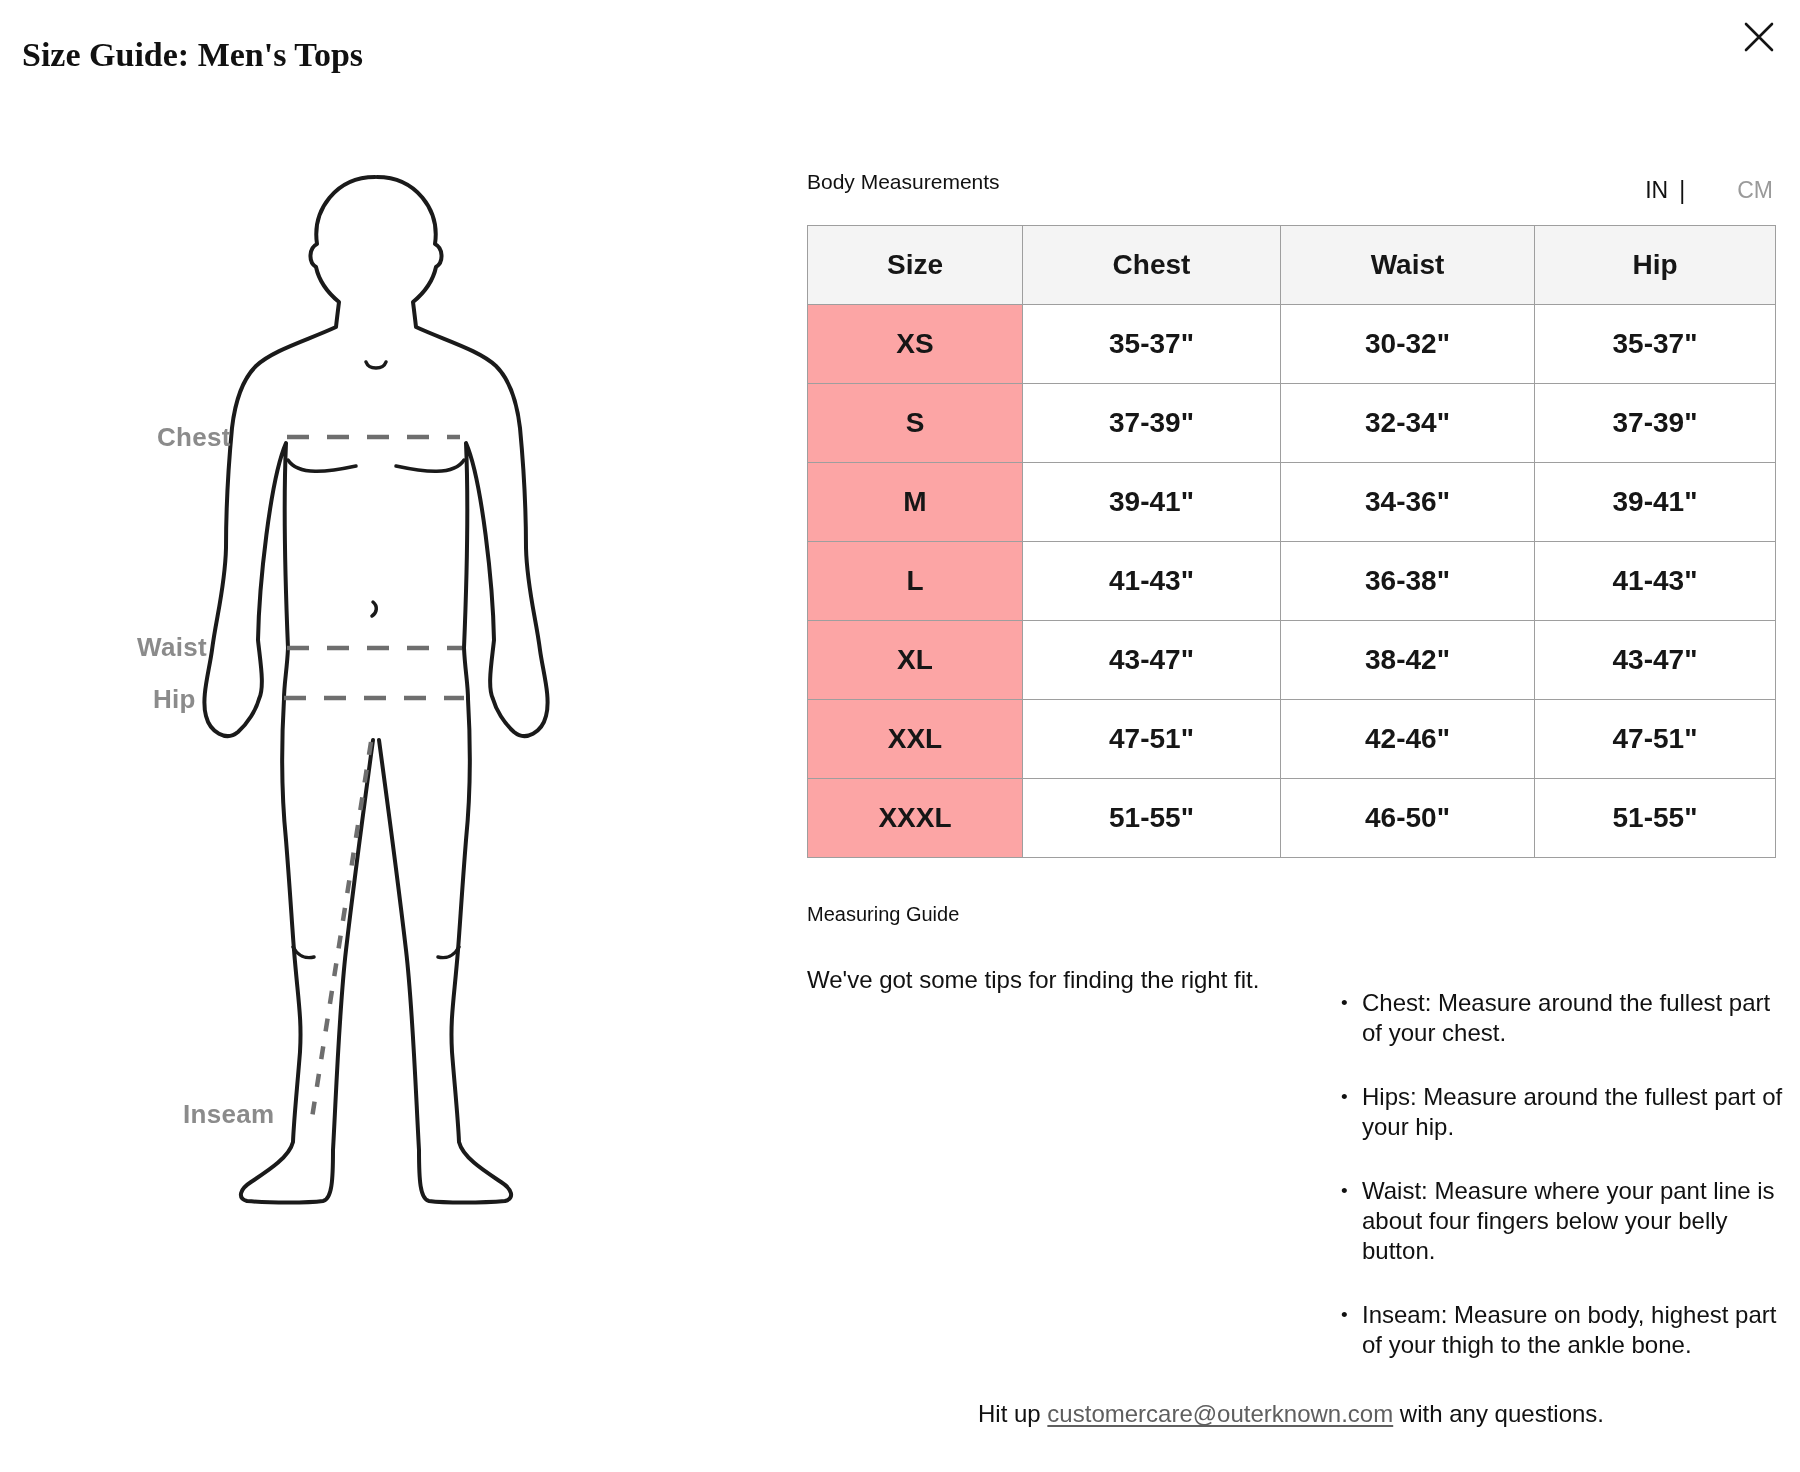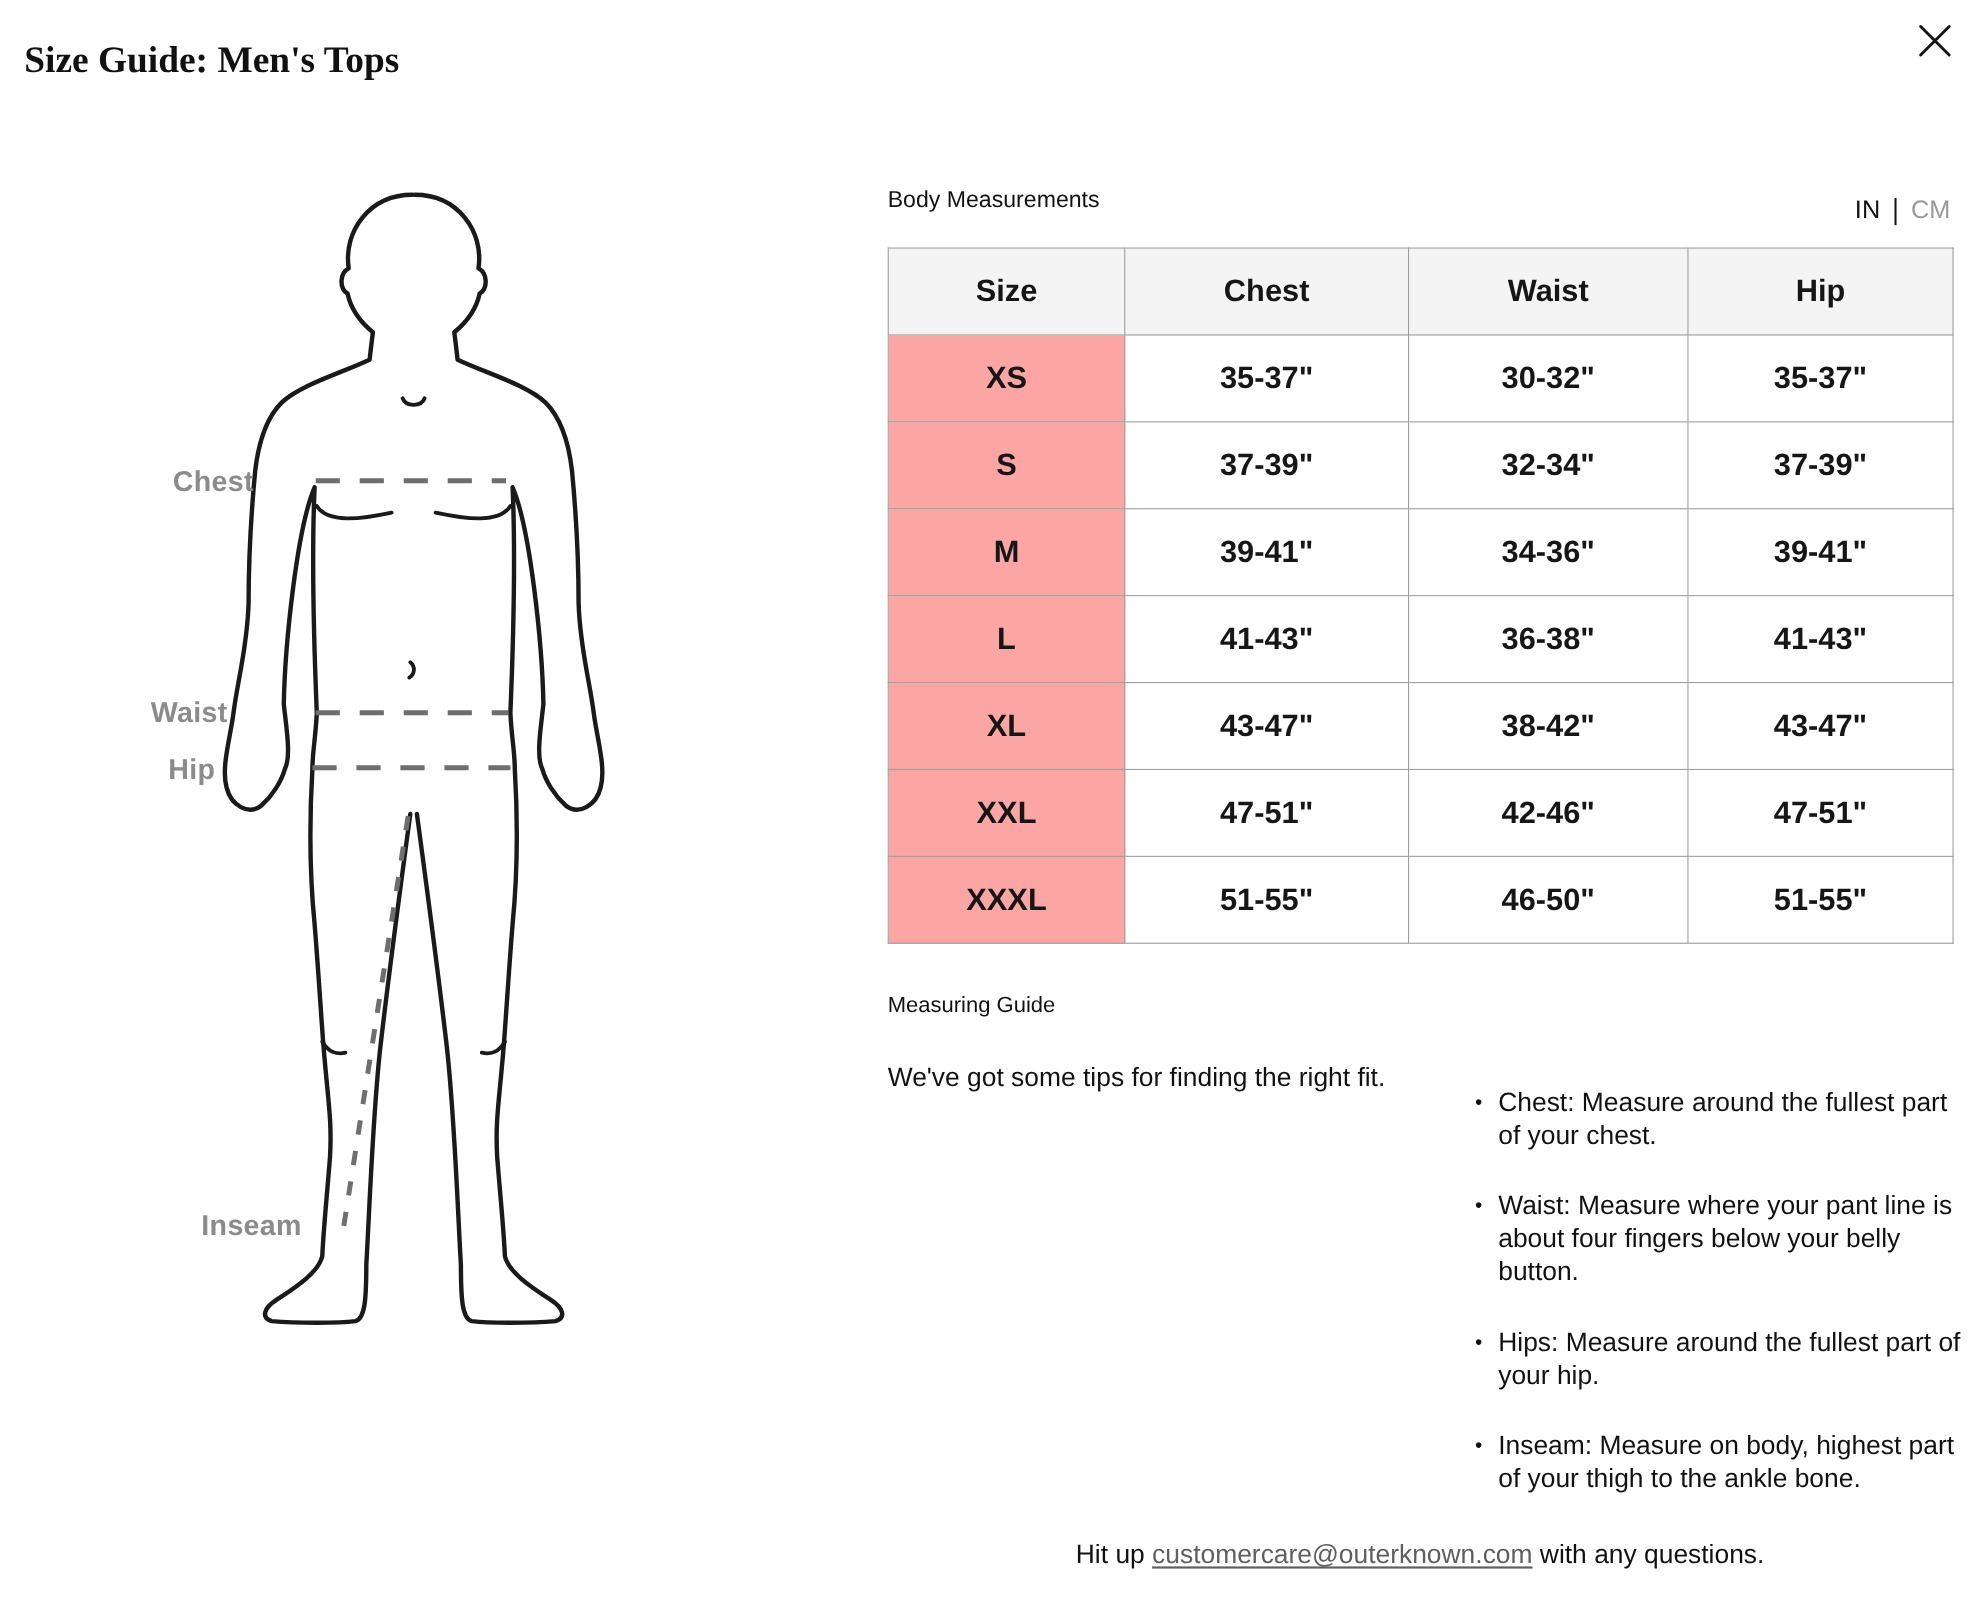--- a/index.html
+++ b/index.html
@@ -19,21 +19,21 @@
   .figure-svg { position:absolute; left:60px; top:150px; width:560px; height:1120px; }
   .diagram-label { position:absolute; font-size:26px; font-weight:700; color:#8b8b8b; letter-spacing:.3px; }
   .lbl-chest  { left:157px; top:422px; }
   .lbl-waist  { left:137px; top:632px; }
   .lbl-hip    { left:153px; top:684px; }
   .lbl-inseam { left:183px; top:1099px; }
 
   
   .bm-heading { position:absolute; left:807px; top:170px; font-size:21px; font-weight:400; color:#111; }
   .unit-toggle { position:absolute; top:177px; right:25px; font-size:23px; display:flex; align-items:center; }
-  .unit-toggle .unit { background:none; border:none; font:inherit; cursor:pointer; padding:0 2px; }
+  .unit-toggle .unit { background:none; border:none; font:inherit; cursor:pointer; padding:0 2px;margin-left:41px; }
   .unit-in  { color:#111; }
   .unit-sep { color:#111; margin:0 9px; font-weight:400; transform:scaleY(1.15); }
   .unit-cm  { color:#9a9a9a; }
 
   table.size-table { position:absolute; left:807px; top:225px; width:968px; border-collapse:collapse;
                      table-layout:fixed; font-size:28px; color:#161616; }
   table.size-table th, table.size-table td { border:1px solid #9e9e9e; text-align:center;
                      height:79px; font-weight:700; vertical-align:middle; }
   table.size-table th { background:#f4f4f4; }
   table.size-table td.size-col { background:#fca5a5; }
@@ -214,20 +214,20 @@
         <td>51-55"</td>
       </tr>
     </tbody>
   </table>
 
   <h2 class="mg-heading">Measuring Guide</h2>
   <p class="mg-intro">We've got some tips for finding the right fit.</p>
 
   <ul class="tips-list">
     <li>Chest: Measure around the fullest part of your chest.</li>
+    <li>Hips: Measure around the fullest part of your hip.</li>
     <li>Waist: Measure where your pant line is about four fingers below your belly button.</li>
-    <li>Hips: Measure around the fullest part of your hip.</li>
     <li>Inseam: Measure on body, highest part of your thigh to the ankle bone.</li>
   </ul>
 
   <p class="footer-note"><span>Hit up </span><a href="#">customercare@outerknown.com</a><span> with any questions.</span></p>
 
 </div>
 
 </body></html>

